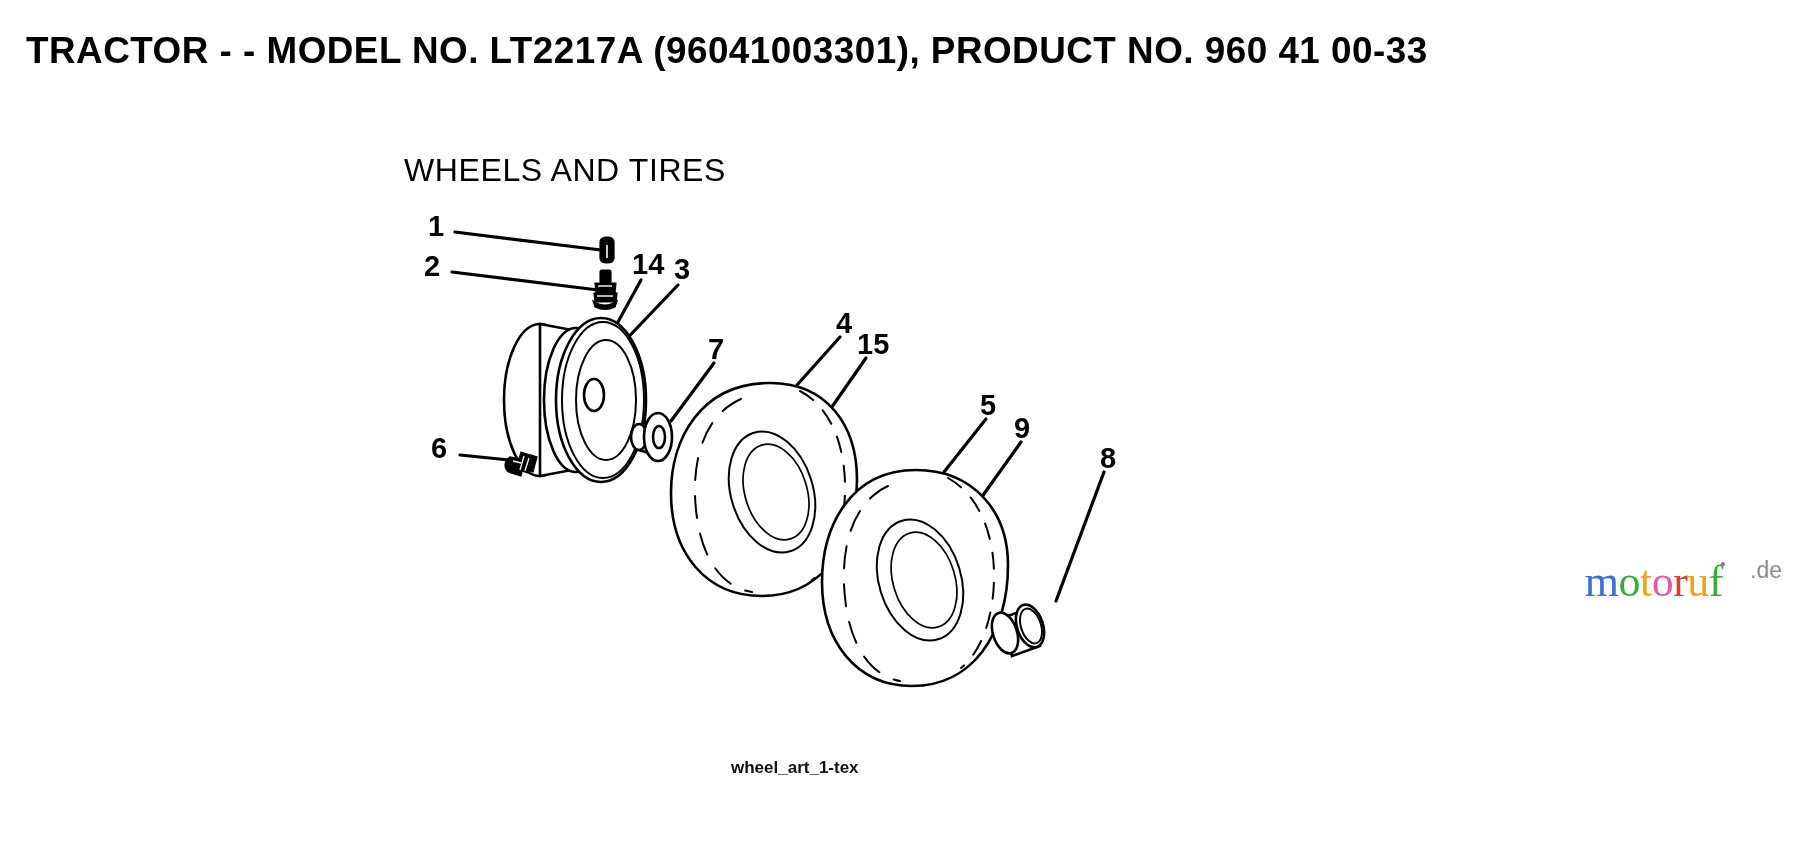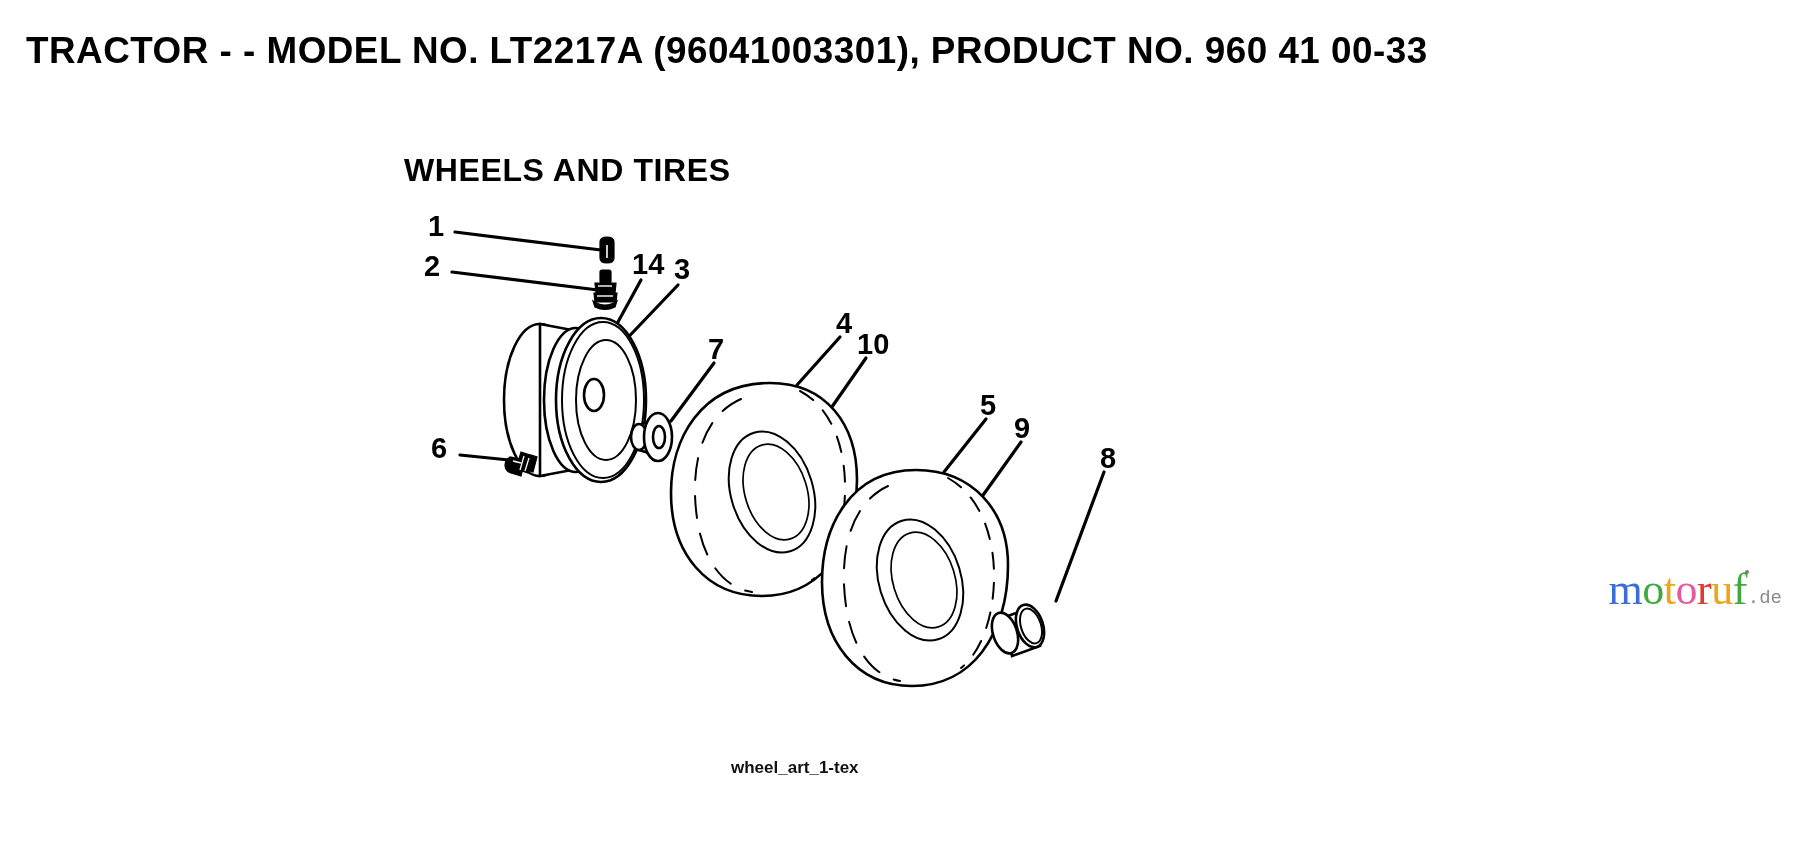--- a/index.html
+++ b/index.html
@@ -39,21 +39,21 @@
     transform: scaleX(0.995);
     transform-origin: left top;
   }
 
   
   #section-heading {
     position: absolute;
     left: 404px;
     top: 151px;
     font-family: "Liberation Sans", sans-serif;
-    font-weight: bold;
+    font-weight: normal;
     font-size: 32px;
     line-height: 38px;
     letter-spacing: 0.6px;
     color: #000000;
     white-space: nowrap;
   }
 
   
   #diagram {
     position: absolute;
@@ -93,47 +93,48 @@
     white-space: nowrap;
   }
 
   
   #watermark {
     position: absolute;
     right: 18px;
     bottom: 8px;
     height: 52px;
     display: flex;
-    align-items: flex-end;
+    align-items: flex-start;
     user-select: none;
+    gap: 11px;
   }
   #logo-word {
     font-family: "Liberation Serif", serif;
     font-size: 44px;
     line-height: 44px;
     font-weight: normal;
     letter-spacing: -0.5px;
     position: relative;
   }
   #logo-word span.l { display: inline-block; }
   #logo-dot {
     position: absolute;
     right: -2px;
     top: 2px;
     width: 4px;
     height: 4px;
     border-radius: 50%;
     background: #7b7b7b;
   }
   #logo-tld {
-    font-family: Liberation Mono, monospace;
-    font-size: 19px;
+    font-family: Liberation Sans, sans-serif;
+    font-size: 23px;
     line-height: 21px;
     color: #8c8c8c;
-    margin-left: 1px;
+    margin-left: 16px;
     padding-bottom: 3px;
   }
 </style>
 </head>
 <body>
 
 <div id="page">
 
   <div id="doc-title">TRACTOR - - MODEL NO. LT2217A (96041003301), PRODUCT NO. 960 41 00-33</div>
 
@@ -261,21 +262,21 @@
     </svg>
   </div>
 
   <div class="callout" style="left:428px; top:212px;">1</div>
   <div class="callout" style="left:424px; top:252px;">2</div>
   <div class="callout" style="left:632px; top:250px;">14</div>
   <div class="callout" style="left:674px; top:255px;">3</div>
   <div class="callout" style="left:431px; top:434px;">6</div>
   <div class="callout" style="left:708px; top:335px;">7</div>
   <div class="callout" style="left:836px; top:309px;">4</div>
-  <div class="callout" style="left:857px; top:330px;">10</div>
+  <div class="callout" style="left:857px; top:330px;">15</div>
   <div class="callout" style="left:980px; top:391px;">5</div>
   <div class="callout" style="left:1014px; top:414px;">9</div>
   <div class="callout" style="left:1100px; top:444px;">8</div>
 
   <div id="figure-caption">wheel_art_1-tex</div>
 
   <div id="watermark">
     <div id="logo-word">
       <span class="l" style="color: rgb(58, 111, 216);">m</span><span class="l" style="color: rgb(63, 169, 63);">o</span><span class="l" style="color: rgb(240, 163, 26);">t</span><span class="l" style="color: rgb(232, 88, 159);">o</span><span class="l" style="color: rgb(224, 58, 47);">r</span><span class="l" style="color: rgb(240, 163, 26);">u</span><span class="l" style="color: rgb(63, 169, 63);">f</span><span id="logo-dot"></span>
     </div>

